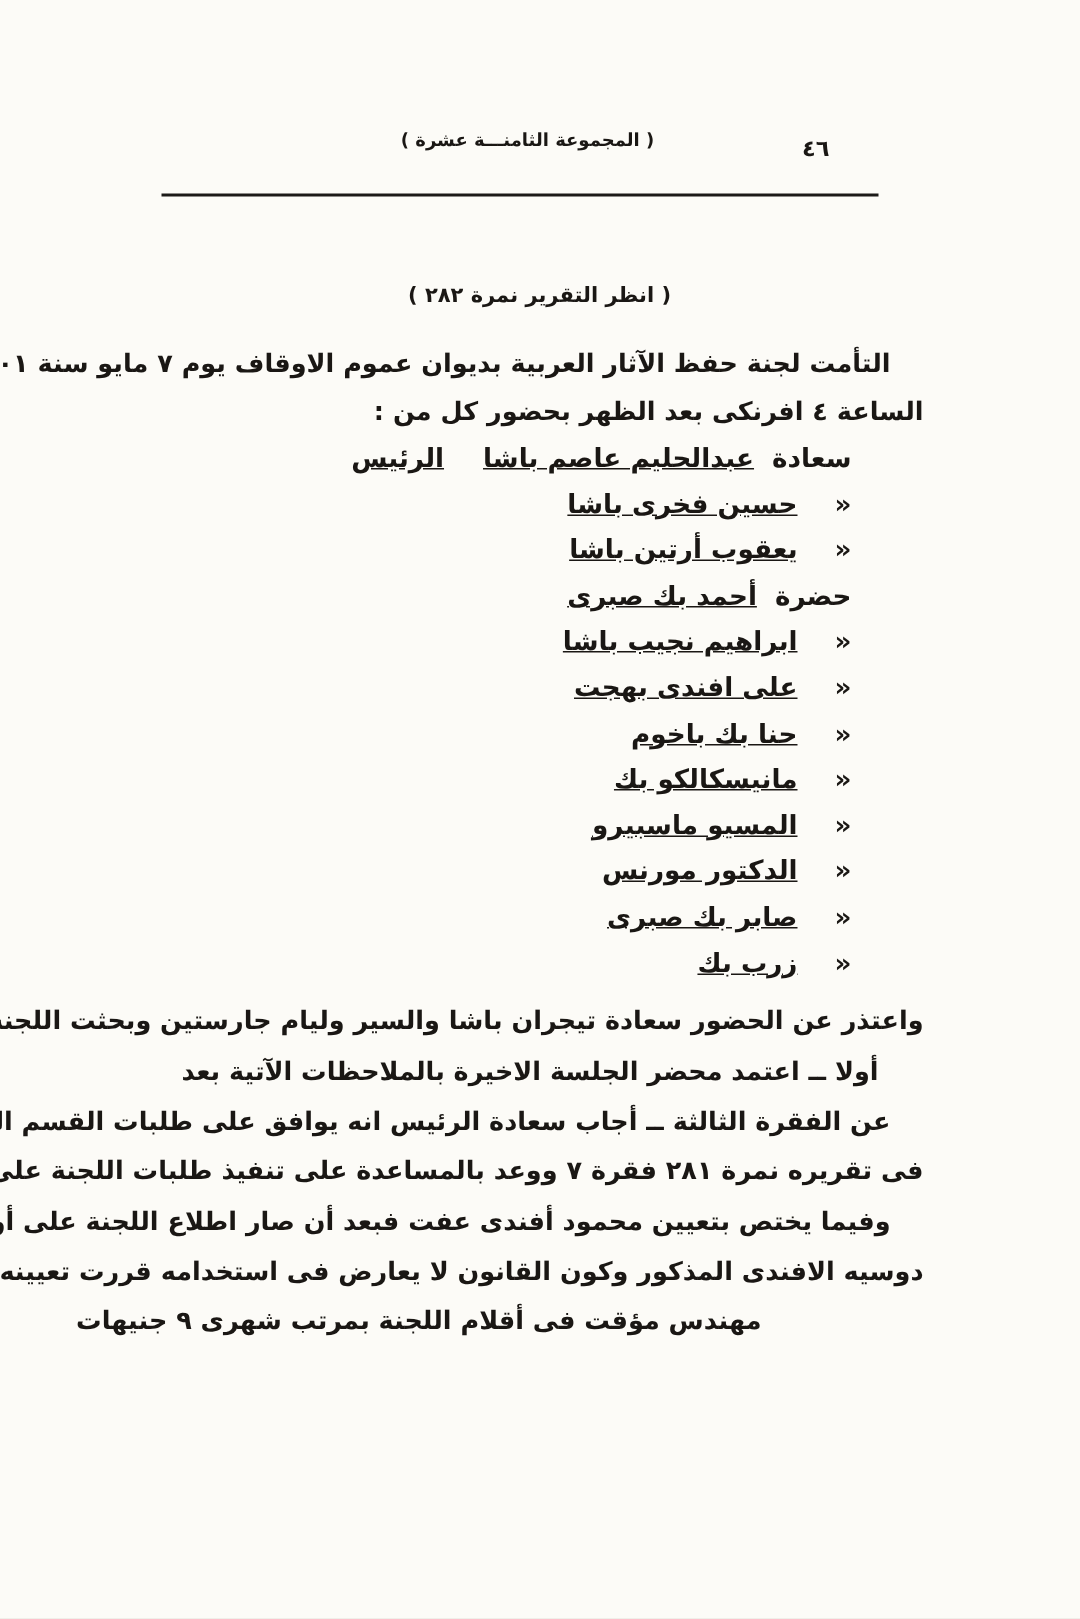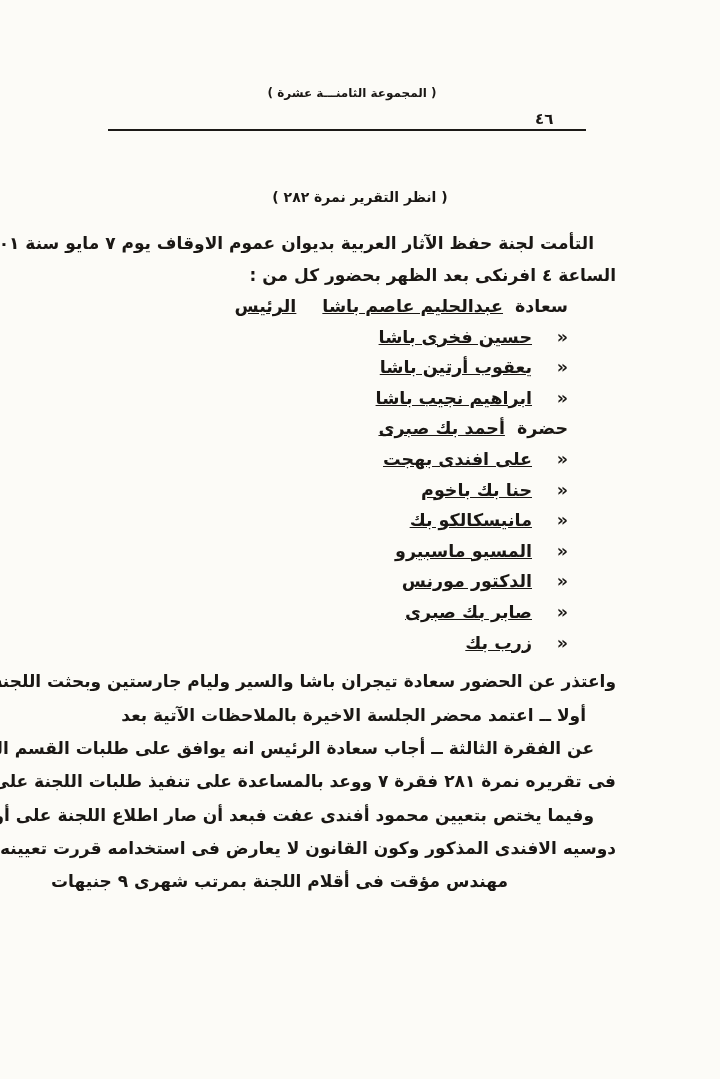--- a/index.html
+++ b/index.html
@@ -14,21 +14,21 @@
     overflow:hidden;
   }
   
   .collection-title{
     position:absolute;top:86px;left:233px;width:238px;
     text-align:center;font-size:12px;font-weight:700;
     white-space:nowrap;
   }
   .page-number{
     position:absolute;top:90px;left:535px;
-    font-size:15px;font-weight:700;margin-top:20px;
+    font-size:15px;font-weight:700;
   }
   .header-rule{
     position:absolute;top:129px;left:108px;width:478px;height:2px;
     background:#1c1a18;
   }
   
   .session-title{
     position:absolute;top:141px;left:160px;width:400px;
     text-align:center;font-size:28px;font-weight:700;
     white-space:nowrap;
@@ -77,22 +77,22 @@
 
   <div class="body-block">
 
     <div class="text-line indent-sm">التأمت لجنة حفظ الآثار العربية بديوان عموم الاوقاف يوم ٧ مايو سنة ١٩٠١</div>
     <div class="text-line">الساعة ٤ افرنكى بعد الظهر بحضور كل من :</div>
 
     <div class="attendees-list">
       <div class="att-row"><span class="att-prefix">سعادة</span><span class="att-name">عبدالحليم عاصم باشا</span><span class="att-role">الرئيس</span></div>
       <div class="att-row"><span class="att-prefix">«</span><span class="att-name">حسين فخرى باشا</span></div>
       <div class="att-row"><span class="att-prefix">«</span><span class="att-name">يعقوب أرتين باشا</span></div>
+      <div class="att-row"><span class="att-prefix">حضرة</span><span class="att-name">أحمد بك صبرى</span></div>
       <div class="att-row"><span class="att-prefix">«</span><span class="att-name">ابراهيم نجيب باشا</span></div>
-      <div class="att-row"><span class="att-prefix">حضرة</span><span class="att-name">أحمد بك صبرى</span></div>
       <div class="att-row"><span class="att-prefix">«</span><span class="att-name">على افندى بهجت</span></div>
       <div class="att-row"><span class="att-prefix">«</span><span class="att-name">حنا بك باخوم</span></div>
       <div class="att-row"><span class="att-prefix">«</span><span class="att-name">مانيسكالكو بك</span></div>
       <div class="att-row"><span class="att-prefix">«</span><span class="att-name">المسيو ماسبيرو</span></div>
       <div class="att-row"><span class="att-prefix">«</span><span class="att-name">الدكتور مورنس</span></div>
       <div class="att-row"><span class="att-prefix">«</span><span class="att-name">صابر بك صبرى</span></div>
       <div class="att-row"><span class="att-prefix">«</span><span class="att-name">زرب بك</span></div>
     </div>
 
     <div class="minutes-body">

